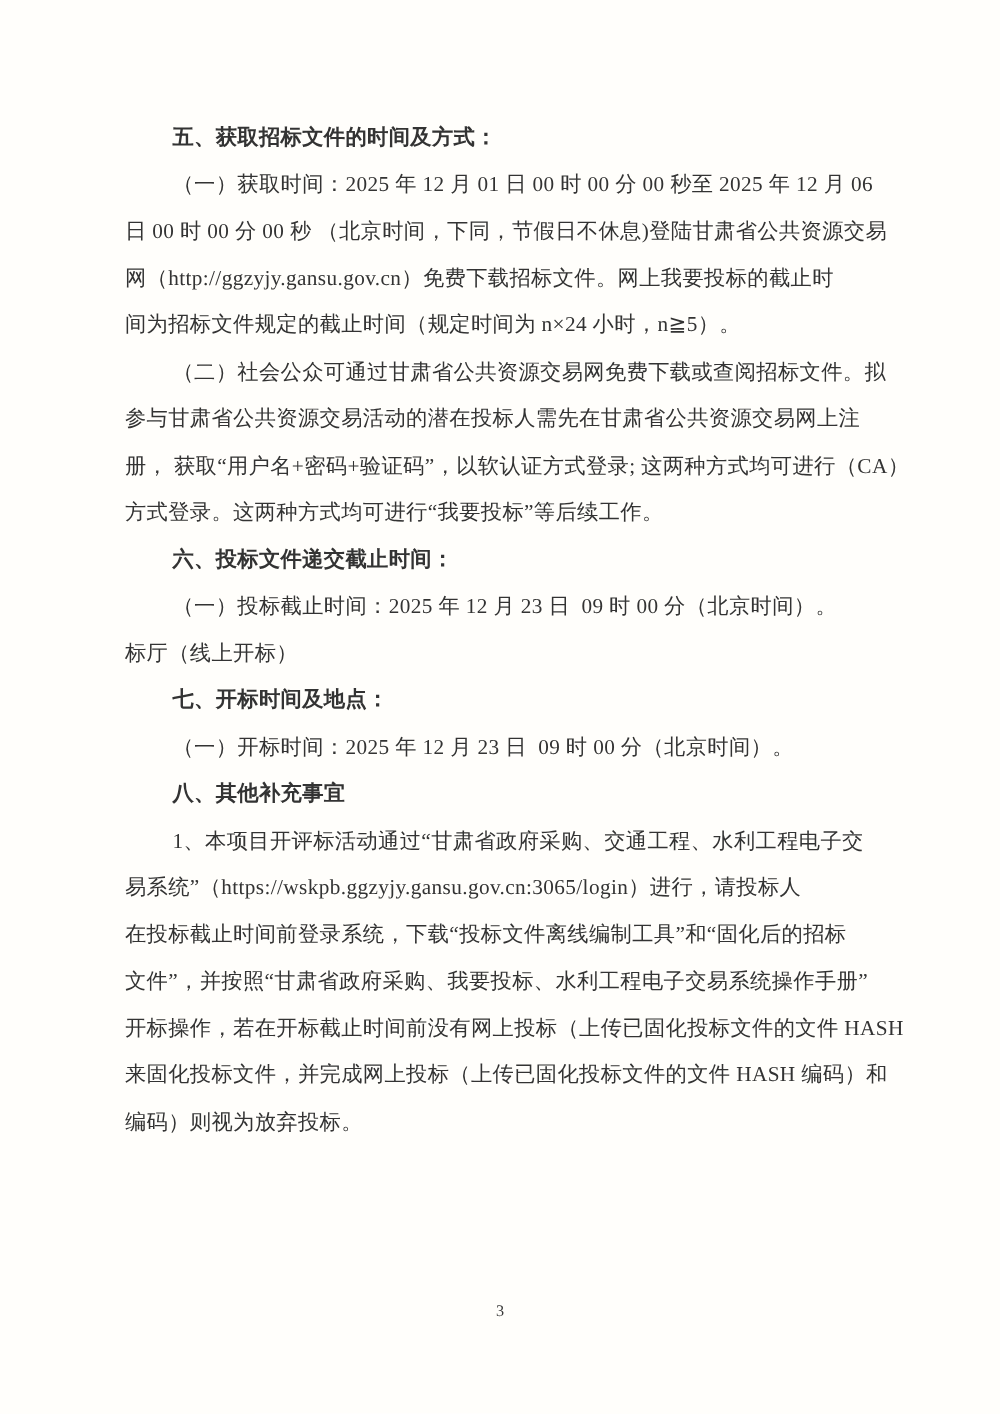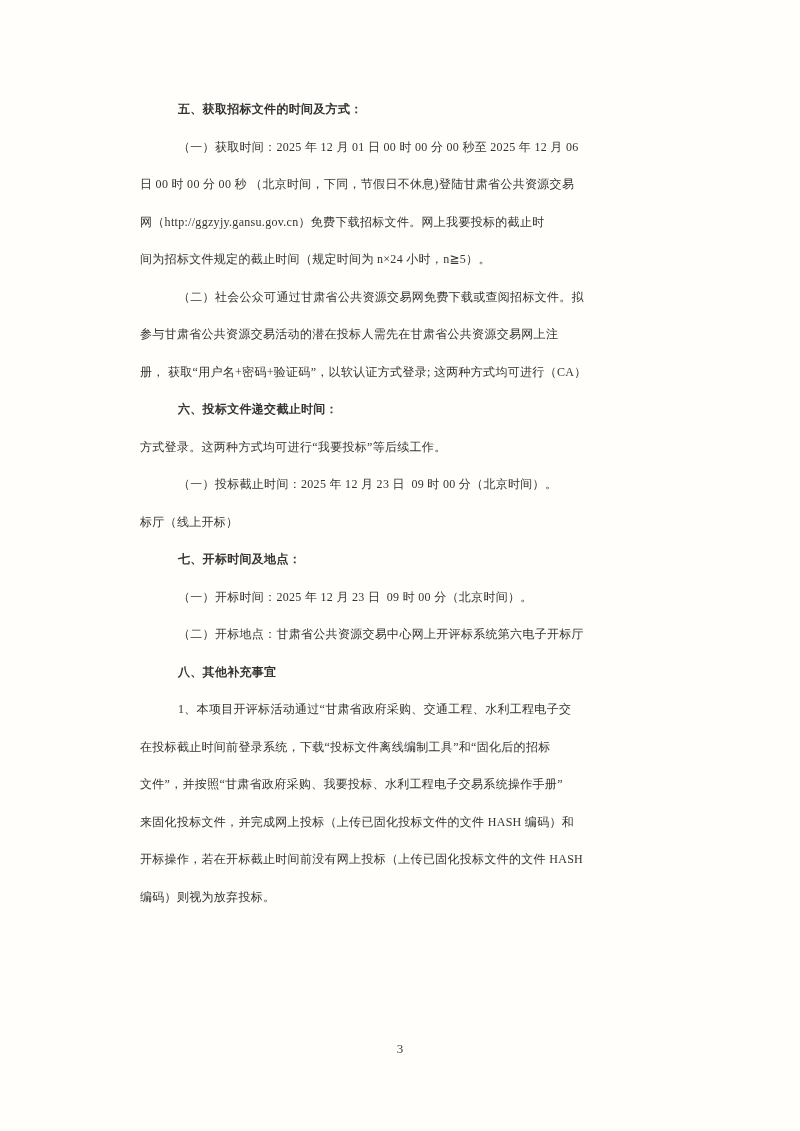--- a/index.html
+++ b/index.html
@@ -17,26 +17,25 @@
     color: #333333;
     overflow: hidden;
   }
   .content {
     position: absolute;
     left: 100px;
     top: 91px;
     width: 610px;
   }
   .line {
-    font-size: 12px;
+    font-size: 17px;
     line-height: 37.5px;
     height: 37.5px;
     white-space: pre;
     letter-spacing: 0.3px;
-    margin-left: 40px;
   }
   .heading {
     font-weight: bold;
     padding-left: 38px;
   }
   .first {
     padding-left: 38px;
   }
   .page-number {
     position: absolute;
@@ -55,29 +54,29 @@
 <div class="page">
   <div class="content" id="document-content">
       <div class="line heading">五、获取招标文件的时间及方式：</div>
       <div class="line first">（一）获取时间：2025 年 12 月 01 日 00 时 00 分 00 秒至 2025 年 12 月 06</div>
       <div class="line full">日 00 时 00 分 00 秒 （北京时间，下同，节假日不休息)登陆甘肃省公共资源交易</div>
       <div class="line full">网（http://ggzyjy.gansu.gov.cn）免费下载招标文件。网上我要投标的截止时</div>
       <div class="line last">间为招标文件规定的截止时间（规定时间为 n×24 小时，n≧5）。</div>
       <div class="line first">（二）社会公众可通过甘肃省公共资源交易网免费下载或查阅招标文件。拟</div>
       <div class="line full">参与甘肃省公共资源交易活动的潜在投标人需先在甘肃省公共资源交易网上注</div>
       <div class="line full">册， 获取“用户名+密码+验证码”，以软认证方式登录; 这两种方式均可进行（CA）</div>
+      <div class="line last">方式登录。这两种方式均可进行“我要投标”等后续工作。</div>
       <div class="line heading">六、投标文件递交截止时间：</div>
-      <div class="line last">方式登录。这两种方式均可进行“我要投标”等后续工作。</div>
       <div class="line first">（一）投标截止时间：2025 年 12 月 23 日  09 时 00 分（北京时间）。</div>
       <div class="line last">标厅（线上开标）</div>
       <div class="line heading">七、开标时间及地点：</div>
       <div class="line first">（一）开标时间：2025 年 12 月 23 日  09 时 00 分（北京时间）。</div>
-      <div class="line first">（二）开标地点：甘肃省公共资源交易中心网上开评标系统第六电子开标厅</div>
       <div class="line heading">八、其他补充事宜</div>
       <div class="line first">1、本项目开评标活动通过“甘肃省政府采购、交通工程、水利工程电子交</div>
+      <div class="line full">易系统”（https://wskpb.ggzyjy.gansu.gov.cn:3065/login）进行，请投标人</div>
       <div class="line full">在投标截止时间前登录系统，下载“投标文件离线编制工具”和“固化后的招标</div>
       <div class="line full">文件”，并按照“甘肃省政府采购、我要投标、水利工程电子交易系统操作手册”</div>
+      <div class="line full">开标操作，若在开标截止时间前没有网上投标（上传已固化投标文件的文件 HASH</div>
       <div class="line full">来固化投标文件，并完成网上投标（上传已固化投标文件的文件 HASH 编码）和</div>
-      <div class="line full">开标操作，若在开标截止时间前没有网上投标（上传已固化投标文件的文件 HASH</div>
       <div class="line last">编码）则视为放弃投标。</div>
     </div>
   <div class="page-number">3</div>
 </div>
 
 </body></html>

